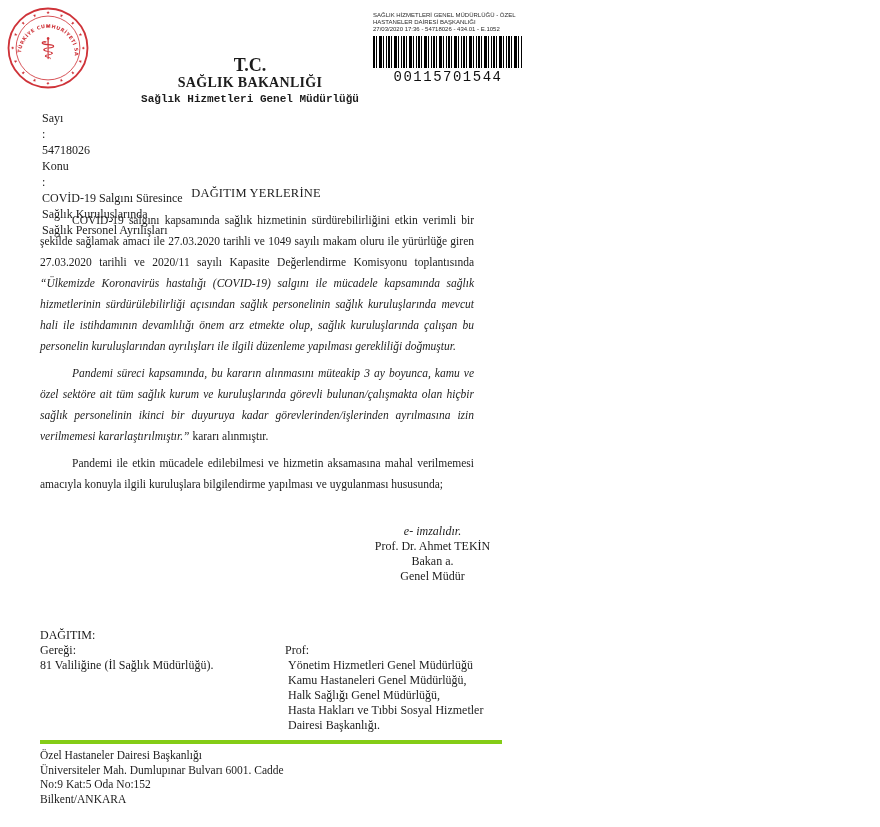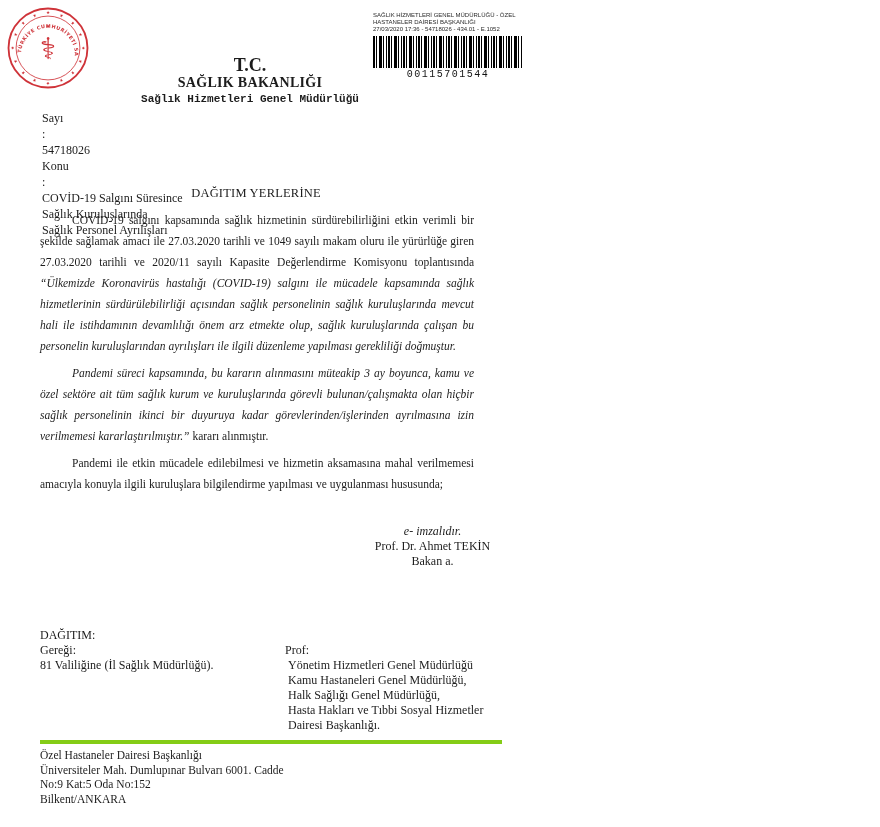--- a/index.html
+++ b/index.html
@@ -24,21 +24,21 @@
   .barcode-text{font-family:"Liberation Sans",sans-serif;font-size:6px;line-height:7px;color:#2a2a2a;}
   .barcode-bars{
     margin-top:3px;height:32px;width:150px;
     background-image:repeating-linear-gradient(90deg,
       #000 0px,#000 2px, #fff 2px,#fff 3px,
       #000 3px,#000 4px, #fff 4px,#fff 6px,
       #000 6px,#000 9px, #fff 9px,#fff 10px,
       #000 10px,#000 11px, #fff 11px,#fff 13px,
       #000 13px,#000 14px, #fff 14px,#fff 15px);
   }
-  .barcode-number{font-family:"Liberation Mono",monospace;font-size:10px;letter-spacing:1.5px;text-align:center;width:150px;margin-top:1px;color:#111;}
+  .barcode-number{font-family:"Liberation Mono",monospace;font-size:14px;letter-spacing:1.5px;text-align:center;width:150px;margin-top:1px;color:#111;}
   
   .meta{position:absolute;left:42px;top:110px;font-size:12px;line-height:16px;}
   .meta-row{display:flex;flex-direction:column;}
   .meta-label{width:33px;}
   .meta-colon{width:9px;}
   
   .recipient{position:absolute;left:40px;top:186px;width:432px;text-align:center;font-size:12.5px;letter-spacing:0.2px;}
   
   .body-text{position:absolute;left:40px;top:210px;width:434px;font-size:11.5px;line-height:21px;text-align:justify;}
   .body-text p{margin:0 0 6px 0;text-indent:32px;}
@@ -125,20 +125,21 @@
   <div class="body-text">
     <p><span>COVİD-19 salgını kapsamında sağlık hizmetinin sürdürebilirliğini etkin verimli bir şekilde sağlamak amacı ile 27.03.2020 tarihli ve 1049 sayılı makam oluru ile yürürlüğe giren 27.03.2020 tarihli ve 2020/11 sayılı Kapasite Değerlendirme Komisyonu toplantısında </span><span class="italic">“Ülkemizde Koronavirüs hastalığı (COVID-19) salgını ile mücadele kapsamında sağlık hizmetlerinin sürdürülebilirliği açısından sağlık personelinin sağlık kuruluşlarında mevcut hali ile istihdamının devamlılığı önem arz etmekte olup, sağlık kuruluşlarında çalışan bu personelin kuruluşlarından ayrılışları ile ilgili düzenleme yapılması gerekliliği doğmuştur.</span></p>
     <p><span class="italic">Pandemi süreci kapsamında, bu kararın alınmasını müteakip 3 ay boyunca, kamu ve özel sektöre ait tüm sağlık kurum ve kuruluşlarında görevli bulunan/çalışmakta olan hiçbir sağlık personelinin ikinci bir duyuruya kadar görevlerinden/işlerinden ayrılmasına izin verilmemesi kararlaştırılmıştır.”</span><span> kararı alınmıştır.</span></p>
     <p>Pandemi ile etkin mücadele edilebilmesi ve hizmetin aksamasına mahal verilmemesi amacıyla konuyla ilgili kuruluşlara bilgilendirme yapılması ve uygulanması hususunda;</p>
   </div>
 
   <div class="signature">
     <div class="italic">e- imzalıdır.</div>
     <div>Prof. Dr. Ahmet TEKİN</div>
     <div>Bakan a.</div>
+    <div>Genel Müdür</div>
   </div>
 
   <div class="distribution">
     <div>DAĞITIM:</div>
     <div class="dist-cols">
       <div class="dist-col-left">
         <div>Gereği:</div>
         <div class="dist-item">81 Valiliğine (İl Sağlık Müdürlüğü).</div>
       </div>
       <div class="dist-col-right">

